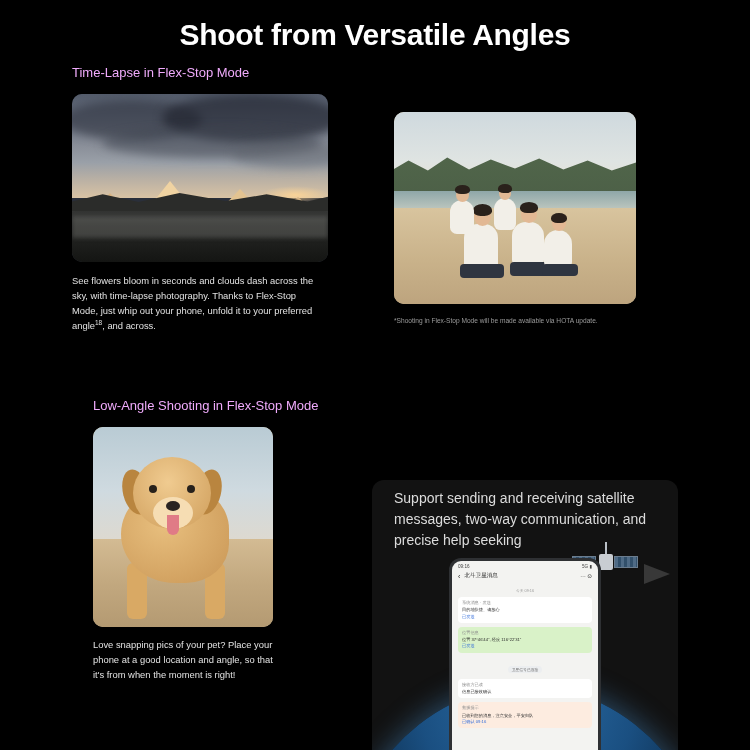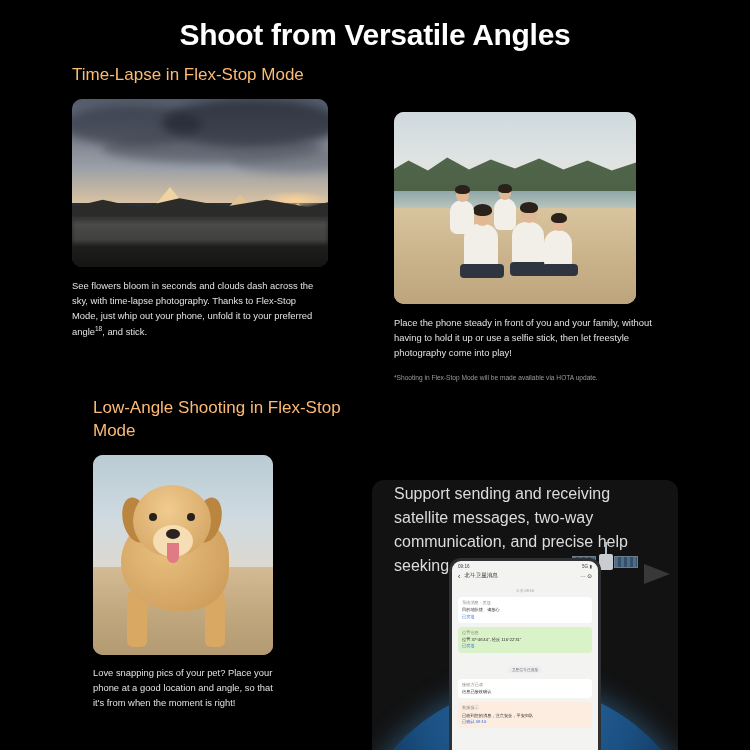--- a/index.html
+++ b/index.html
@@ -24,24 +24,24 @@
   .grid {
     position: relative;
     width: 750px;
     height: 690px;
   }
 
   
   .panel { position: absolute; }
 
   .panel-title {
-    font-size: 17px;
+    font-size: 13px;
     font-weight: 400;
     line-height: 1.35;
-    color: #fdba74;
+    color: #f0abfc;
   }
 
   .caption {
     font-size: 9.4px;
     line-height: 1.62;
     color: #e2e2e2;
     font-weight: 400;
   }
   .caption sup { font-size: 6.5px; vertical-align: super; }
 
@@ -165,22 +165,22 @@
     left: 372px; top: 428px; width: 306px; height: 286px;
     background: #121212;
     border-radius: 12px;
     overflow: hidden;
   }
   #p4 .p4-title {
     font-size: 13.5px; font-weight: 500; color: #fff;
     margin: 16px 0 0 22px;
   }
   #p4 .p4-sub {
-    font-size: 16px; color: #dcdcdc; line-height: 1.5;
-    margin: 2px 0 0 22px; width: 262px;
+    font-size: 14px; color: #dcdcdc; line-height: 1.5;
+    margin: 8px 0 0 22px; width: 262px;
   }
   .earth {
     position:absolute; left: -40px; bottom: -150px; width: 390px; height: 230px;
     background: radial-gradient(ellipse at 50% 0%, #2d6fa8 0%, #1a4f81 40%, #0b2a48 70%, #061a2e 100%);
     border-radius: 50% 50% 0 0 / 100% 100% 0 0;
     box-shadow: 0 -6px 26px rgba(80,160,230,0.35);
   }
   .sat {
     position: absolute; right: 40px; top: 62px; width: 66px; height: 40px;
   }
@@ -253,21 +253,21 @@
             <div class="ms-peak k2"></div>
             <div class="ms-peak k3"></div>
             <div class="ms-peak k4"></div>
           </div>
           <div class="ms-fore"></div>
           <div class="ms-dark-ridge"></div>
           <div class="ms-snowfield"></div>
         </div>
       </div>
       <div class="caption">
-        <span>See flowers bloom in seconds and clouds dash across the sky, with time-lapse photography. Thanks to Flex-Stop Mode, just whip out your phone, unfold it to your preferred angle</span><sup>18</sup><span>, and stick.</span>
+        <span>See flowers bloom in seconds and clouds dash across the sky, with time-lapse photography. Thanks to Flex-Stop Mode, just whip out your phone, unfold it to your preferred angle</span><sup>18</sup><span>, and across.</span>
       </div>
     </div>
 
     <div class="panel" id="p2">
       <div class="img-box">
         <div class="beach-scene">
           <div class="bs-sky"></div>
           <div class="bs-trees"></div>
           <div class="bs-sea"></div>
           <div class="bs-sand"></div>
@@ -289,21 +289,20 @@
           <div class="fig-body" style="left:150px; top:118px; width:28px; height:40px;"></div>
           <div class="fig-head" style="left:158px; top:104px; width:14px; height:15px;"></div>
           <div class="fig-hair" style="left:157px; top:101px; width:16px; height:10px;"></div>
           <div class="fig-legs" style="left:148px; top:152px; width:36px; height:12px;"></div>
 
           <div class="fig-body" style="left:100px; top:86px; width:22px; height:32px;"></div>
           <div class="fig-head" style="left:105px; top:75px; width:12px; height:13px;"></div>
           <div class="fig-hair" style="left:104px; top:72px; width:14px; height:9px;"></div>
         </div>
       </div>
-      <div class="caption">Place the phone steady in front of you and your family, without having to hold it up or use a selfie stick, then let freestyle photography come into play!</div>
       <div class="footnote">*Shooting in Flex-Stop Mode will be made available via HOTA update.</div>
     </div>
 
     <div class="panel" id="p3">
       <div class="panel-title">Low-Angle Shooting in Flex-Stop Mode</div>
       <div class="img-box">
         <div class="dog-scene">
           <div class="ds-sky"></div>
           <div class="ds-sand"></div>
           <div class="ds-leg" style="left:34px; top:136px; width:20px; height:56px;"></div>

